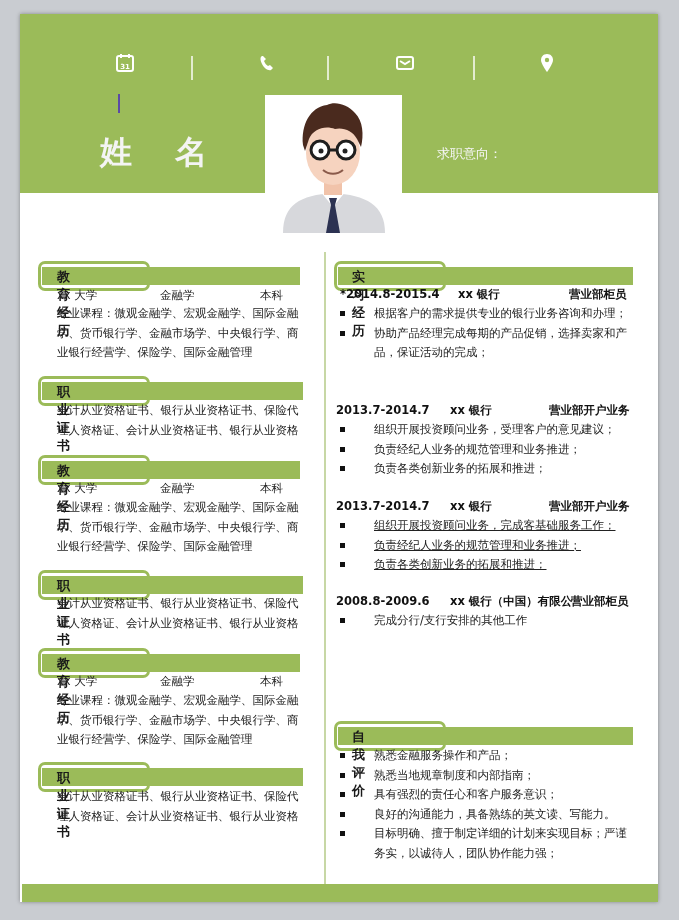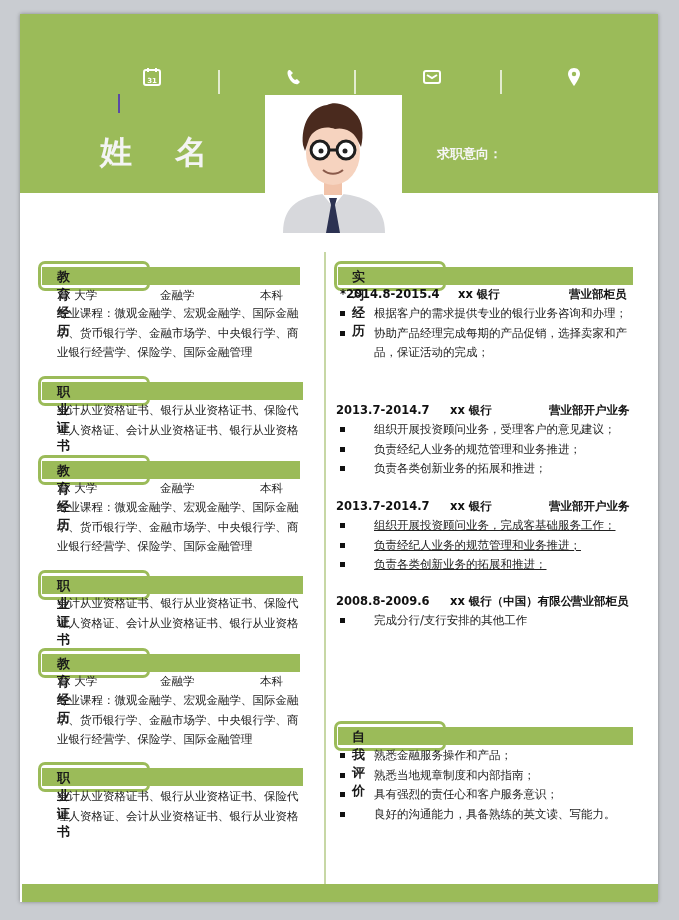--- a/index.html
+++ b/index.html
@@ -1,27 +1,27 @@
 <!DOCTYPE html>
 <html><head>
 <meta charset="utf-8">
 <style>
   html, body { margin:0; padding:0; }
   body { width:679px; height:920px; background:#c9ccd1; position:relative; overflow:hidden;
          font-family:"DejaVu Sans", "Liberation Sans", sans-serif; }
   .page { position:absolute; left:20px; top:14px; width:638px; height:888px; background:#fff;
           box-shadow: 0 0 4px rgba(0,0,0,0.35); overflow:hidden; }
   .header { position:absolute; left:0; top:0; width:638px; height:179px; background:#9bbb59; }
-  .icon-row { position:absolute; top:50px; left:0; width:622px; height:30px;margin-left:27px; }
+  .icon-row { position:absolute; top:36px; left:0; width:622px; height:30px; }
   .icon { position:absolute; top:2px; width:22px; height:22px; }
   .divider-v { position:absolute; top:6px; width:2px; height:24px; background:#e3ecd0; }
   .cursor { position:absolute; left:98px; top:80px; width:2px; height:19px; background:#5b4aa6; }
   .name { position:absolute; left:80px; top:117px; color:#f4f4f4; font-size:32px; font-weight:bold;
           letter-spacing:16px; }
-  .intent { position:absolute; left:417px; top:131px; color:#f6f6f6; font-size:13px; font-weight:bold; }
+  .intent { position:absolute; left:417px; top:131px; color:#f6f6f6; font-size:13px; font-weight:normal; }
   .photo { position:absolute; left:245px; top:81px; width:137px; height:138px; background:#fff; overflow:hidden; }
   .col-divider { position:absolute; left:304px; top:238px; width:2px; height:642px; background:#c7d7a5; }
   .footer-bar { position:absolute; left:2px; bottom:0; width:636px; height:18px; background:#9bbb59; }
 
   .sec-head { position:absolute; height:20px; }
   .sec-head .bar { position:absolute; left:0; top:3px; height:18px; background:#9bbb59; }
   .sec-head .tab { position:absolute; left:-4px; top:-3px; width:106px; height:24px; border:3px solid #9bbb59;
                    border-radius:7px; background:transparent; }
   .sec-head .title { position:absolute; left:15px; top:4px; font-size:13px; font-weight:bold; color:#1a1a1a; }
 
@@ -197,17 +197,18 @@
     <div class="sec-head" style="left:318px;top:710px;">
       <div class="bar" style="width:295px"></div>
       <div class="tab"></div>
       <div class="title" style="left:14px">自我评价</div>
     </div>
     <ul class="bl" style="left:316px;top:732px;width:300px;">
       <li>熟悉金融服务操作和产品；</li>
       <li>熟悉当地规章制度和内部指南；</li>
       <li>具有强烈的责任心和客户服务意识；</li>
       <li>良好的沟通能力，具备熟练的英文读、写能力。</li>
+      <li>目标明确、擅于制定详细的计划来实现目标；严谨务实，以诚待人，团队协作能力强；</li>
     </ul>
   </div>
 
   <div class="footer-bar"></div>
 </div>
 
 </body></html>

